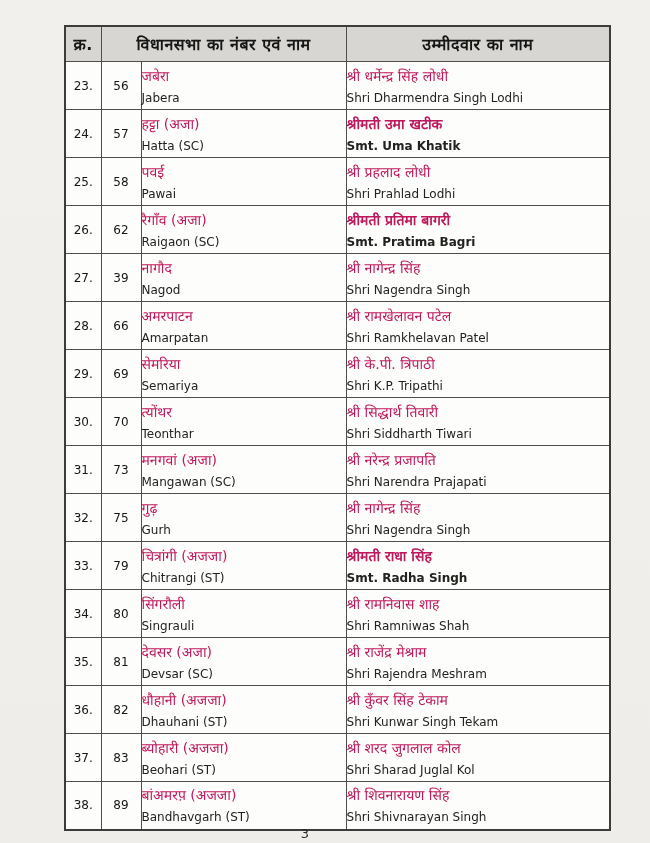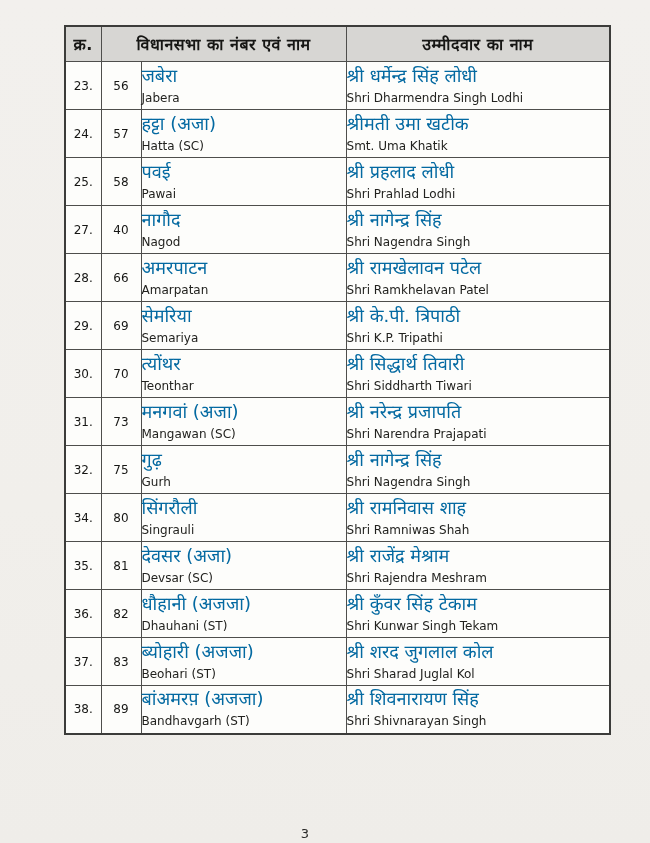--- a/index.html
+++ b/index.html
@@ -46,33 +46,33 @@
   td.sno-cell, td.num-cell {
     text-align: center;
     font-size: 12px;
     color: #1d1d1b;
   }
   td.name-cell, td.cand-cell {
     padding: 2px 6px 2px 8px;
   }
   .hi-line {
     display: block;
-    font-size: 18px;
+    font-size: 14px;
     line-height: 24px;
-    color: #0369a1;
+    color: #be185d;
   }
   .en-line {
     display: block;
     font-size: 12px;
     line-height: 20px;
     color: #22221f;
   }
   td.cand-cell.bold .hi-line,
   td.cand-cell.bold .en-line {
-    font-weight: normal;
+    font-weight: bold;
   }
   .page-footer {
     position: absolute;
     left: 0;
     top: 826px;
     width: 610px;
     text-align: center;
     font-size: 13px;
     color: #2a2a28;
   }
@@ -129,24 +129,36 @@
       <td class="name-cell">
         <span class="hi-line">पवई</span>
         <span class="en-line">Pawai</span>
       </td>
       <td class="cand-cell">
         <span class="hi-line">श्री प्रहलाद लोधी</span>
         <span class="en-line">Shri Prahlad Lodhi</span>
       </td>
     </tr>
 
+    <tr class="data-row">
+      <td class="sno-cell">26.</td>
+      <td class="num-cell">62</td>
+      <td class="name-cell">
+        <span class="hi-line">रैगाँव (अजा)</span>
+        <span class="en-line">Raigaon (SC)</span>
+      </td>
+      <td class="cand-cell bold">
+        <span class="hi-line">श्रीमती प्रतिमा बागरी</span>
+        <span class="en-line">Smt. Pratima Bagri</span>
+      </td>
+    </tr>
 
     <tr class="data-row">
       <td class="sno-cell">27.</td>
-      <td class="num-cell">40</td>
+      <td class="num-cell">39</td>
       <td class="name-cell">
         <span class="hi-line">नागौद</span>
         <span class="en-line">Nagod</span>
       </td>
       <td class="cand-cell">
         <span class="hi-line">श्री नागेन्द्र सिंह</span>
         <span class="en-line">Shri Nagendra Singh</span>
       </td>
     </tr>
 
@@ -208,20 +220,32 @@
       <td class="name-cell">
         <span class="hi-line">गुढ़</span>
         <span class="en-line">Gurh</span>
       </td>
       <td class="cand-cell">
         <span class="hi-line">श्री नागेन्द्र सिंह</span>
         <span class="en-line">Shri Nagendra Singh</span>
       </td>
     </tr>
 
+    <tr class="data-row">
+      <td class="sno-cell">33.</td>
+      <td class="num-cell">79</td>
+      <td class="name-cell">
+        <span class="hi-line">चित्रांगी (अजजा)</span>
+        <span class="en-line">Chitrangi (ST)</span>
+      </td>
+      <td class="cand-cell bold">
+        <span class="hi-line">श्रीमती राधा सिंह</span>
+        <span class="en-line">Smt. Radha Singh</span>
+      </td>
+    </tr>
 
     <tr class="data-row">
       <td class="sno-cell">34.</td>
       <td class="num-cell">80</td>
       <td class="name-cell">
         <span class="hi-line">सिंगरौली</span>
         <span class="en-line">Singrauli</span>
       </td>
       <td class="cand-cell">
         <span class="hi-line">श्री रामनिवास शाह</span>

